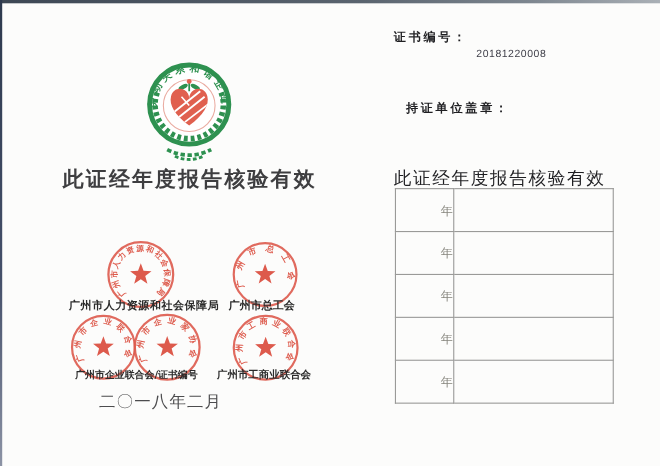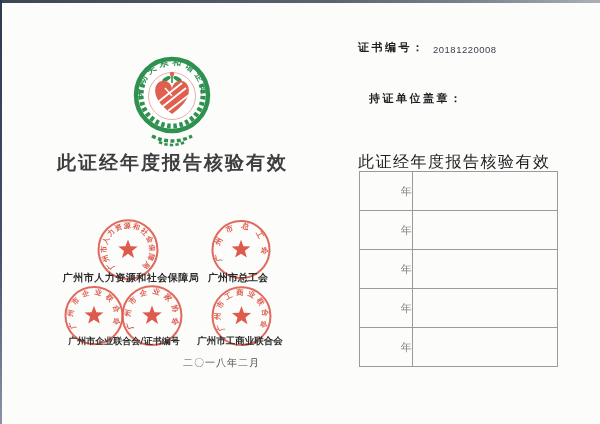--- a/index.html
+++ b/index.html
@@ -10,25 +10,25 @@
   .edge-top{left:0;top:0;width:600px;height:3px;background:linear-gradient(90deg,#3d4754,#5a646f 55%,#7d868f 80%,#aab0b6);}
   .edge-left{left:0;top:0;width:2px;height:424px;background:linear-gradient(180deg,#2e3a4e,#45506a 60%,#8c93a5);}
   
   .title{left:30px;top:150px;width:285px;text-align:center;font-size:19px;font-weight:700;color:#3e3e40;letter-spacing:2px;}
   .grade{left:30px;top:181px;width:285px;text-align:center;font-size:20px;font-weight:600;color:#3e3e40;letter-spacing:2px;}
   .seal-label{font-weight:700;color:#2a2a2a;text-align:center;white-space:nowrap;}
   .lbl1{left:40px;top:271px;width:182px;font-size:10px;letter-spacing:0.5px;}
   .lbl2{left:180px;top:271px;width:116px;font-size:10px;}
   .lbl3{left:28px;top:335px;width:192px;font-size:9px;}
   .lbl4{left:180px;top:335px;width:120px;font-size:9.5px;}
-  .date{left:90px;top:356px;width:170px;text-align:right;font-size:10px;color:#4c4c4e;letter-spacing:1px;}
+  .date{left:90px;top:356px;width:170px;text-align:left;font-size:15px;color:#4c4c4e;letter-spacing:1px;}
   
   .field-label{font-weight:700;color:#1f1f22;font-size:11px;letter-spacing:2.5px;white-space:nowrap;}
   .field-value{font-family:Liberation Sans, sans-serif;color:#3d3d47;white-space:nowrap;}
-  .certno-l{left:358px;top:40px;text-align:center;}
+  .certno-l{left:358px;top:26px;text-align:center;}
   .certno-v{left:433px;top:44px;font-size:9.5px;letter-spacing:0.5px;}
   .holder-l{left:358px;top:91px;margin-left:11px;}
   .holder-v{left:453px;top:99px;font-size:8.5px;}
   .tbl-title{left:358px;top:152px;font-weight:400;color:#1f1f22;font-size:16px;letter-spacing:1.5px;white-space:nowrap;}
   table.verify{position:absolute;left:359px;top:171px;width:199px;border-collapse:collapse;}
   table.verify td{border:1px solid #9a9a98;height:38px;padding:0;}
   td.ycell{width:52px;text-align:right;padding-right:9px;color:#85847c;font-size:11px;}
   td.blank{width:145px;}
   svg{display:block;}
   .seal-arc{fill:#dd5a4c;font-weight:700;}

